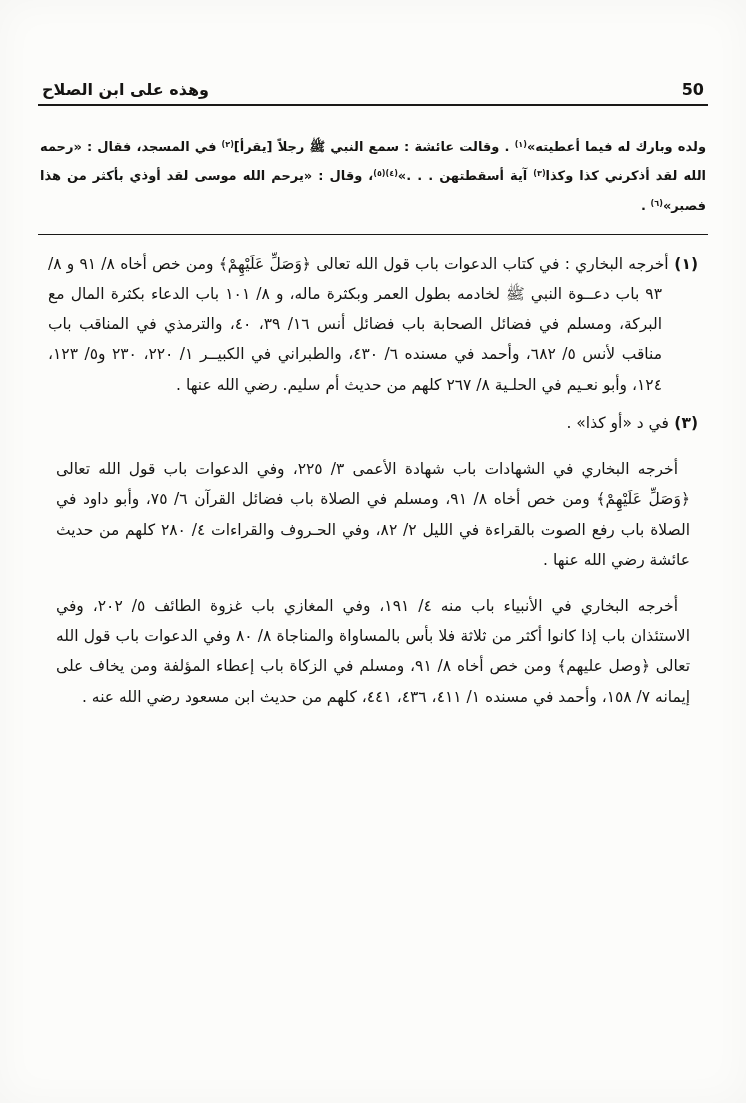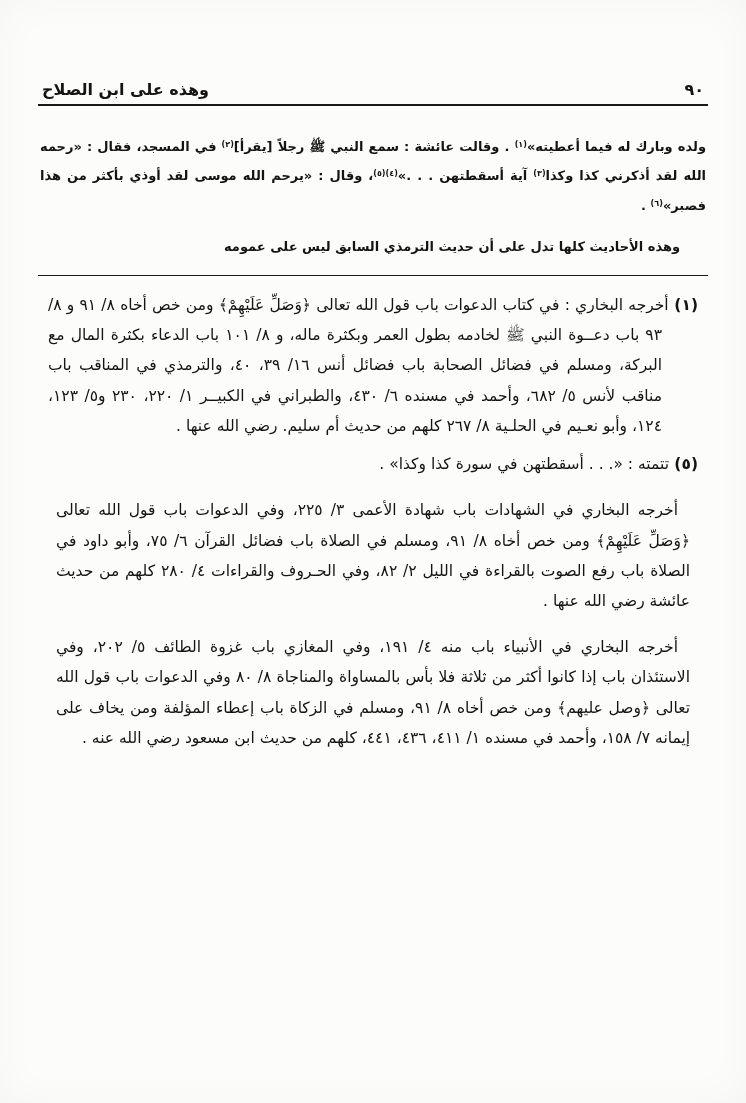--- a/index.html
+++ b/index.html
@@ -84,33 +84,32 @@
     font-weight: bold;
     white-space: nowrap;
   }
 </style>
 </head>
 <body>
 
 <div class="page">
 
   <header class="page-header">
-    <span class="page-number">٩٠</span>
+    <span class="page-number">50</span>
     <span class="book-title">وهذه على ابن الصلاح</span>
   </header>
 
   <div class="header-rule"></div>
 
   <main class="body-text">
       <p class="body-para"><span>ولده وبارك له فيما أعطيته»</span><span class="fn-ref">(١)</span><span> . وقالت عائشة : سمع النبي ﷺ رجلاً [يقرأ]</span><span class="fn-ref">(٢)</span><span> في المسجد، فقال : «رحمه الله لقد أذكرني كذا وكذا</span><span class="fn-ref">(٣)</span><span> آية أسقطتهن . . .»</span><span class="fn-ref">(٤)(٥)</span><span>، وقال : «يرحم الله موسى لقد أوذي بأكثر من هذا فصبر»</span><span class="fn-ref">(٦)</span><span> .</span></p>
-      <p class="body-para indent"><span>وهذه الأحاديث كلها تدل على أن حديث الترمذي السابق ليس على عمومه</span></p>
     </main>
 
   <div class="footnote-separator"></div>
 
   <section class="footnotes">
       <p class="fn-first"><span class="fn-marker">(١) </span>أخرجه البخاري : في كتاب الدعوات باب قول الله تعالى ﴿وَصَلِّ عَلَيْهِمْ﴾ ومن خص أخاه ٨/ ٩١ و ٨/ ٩٣ باب دعــوة النبي ﷺ لخادمه بطول العمر وبكثرة ماله، و ٨/ ١٠١ باب الدعاء بكثرة المال مع البركة، ومسلم في فضائل الصحابة باب فضائل أنس ١٦/ ٣٩، ٤٠، والترمذي في المناقب باب مناقب لأنس ٥/ ٦٨٢، وأحمد في مسنده ٦/ ٤٣٠، والطبراني في الكبيــر ١/ ٢٢٠، ٢٣٠ و٥/ ١٢٣، ١٢٤، وأبو نعـيم في الحلـية ٨/ ٢٦٧ كلهم من حديث أم سليم. رضي الله عنها .</p>
-      <p class="fn-first"><span class="fn-marker">(٥) </span>تتمته : «. . . أسقطتهن في سورة كذا وكذا» .</p>
+      <p class="fn-first"><span class="fn-marker">(٣) </span>في د «أو كذا» .</p>
       <p class="fn-cont">أخرجه البخاري في الشهادات باب شهادة الأعمى ٣/ ٢٢٥، وفي الدعوات باب قول الله تعالى ﴿وَصَلِّ عَلَيْهِمْ﴾ ومن خص أخاه ٨/ ٩١، ومسلم في الصلاة باب فضائل القرآن ٦/ ٧٥، وأبو داود في الصلاة باب رفع الصوت بالقراءة في الليل ٢/ ٨٢، وفي الحـروف والقراءات ٤/ ٢٨٠ كلهم من حديث عائشة رضي الله عنها .</p>
       <p class="fn-cont">أخرجه البخاري في الأنبياء باب منه ٤/ ١٩١، وفي المغازي باب غزوة الطائف ٥/ ٢٠٢، وفي الاستئذان باب إذا كانوا أكثر من ثلاثة فلا بأس بالمساواة والمناجاة ٨/ ٨٠ وفي الدعوات باب قول الله تعالى ﴿وصل عليهم﴾ ومن خص أخاه ٨/ ٩١، ومسلم في الزكاة باب إعطاء المؤلفة ومن يخاف على إيمانه ٧/ ١٥٨، وأحمد في مسنده ١/ ٤١١، ٤٣٦، ٤٤١، كلهم من حديث ابن مسعود رضي الله عنه .</p>
     </section>
 
 </div>
 
 </body></html>

